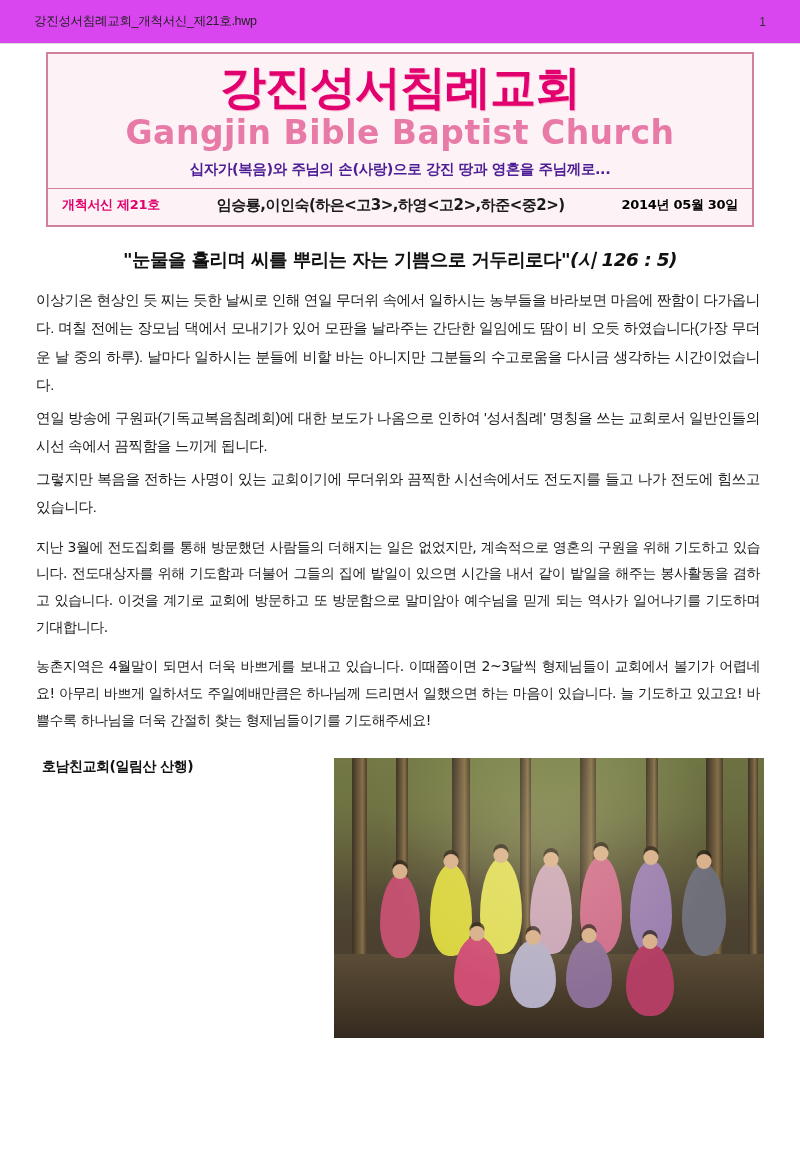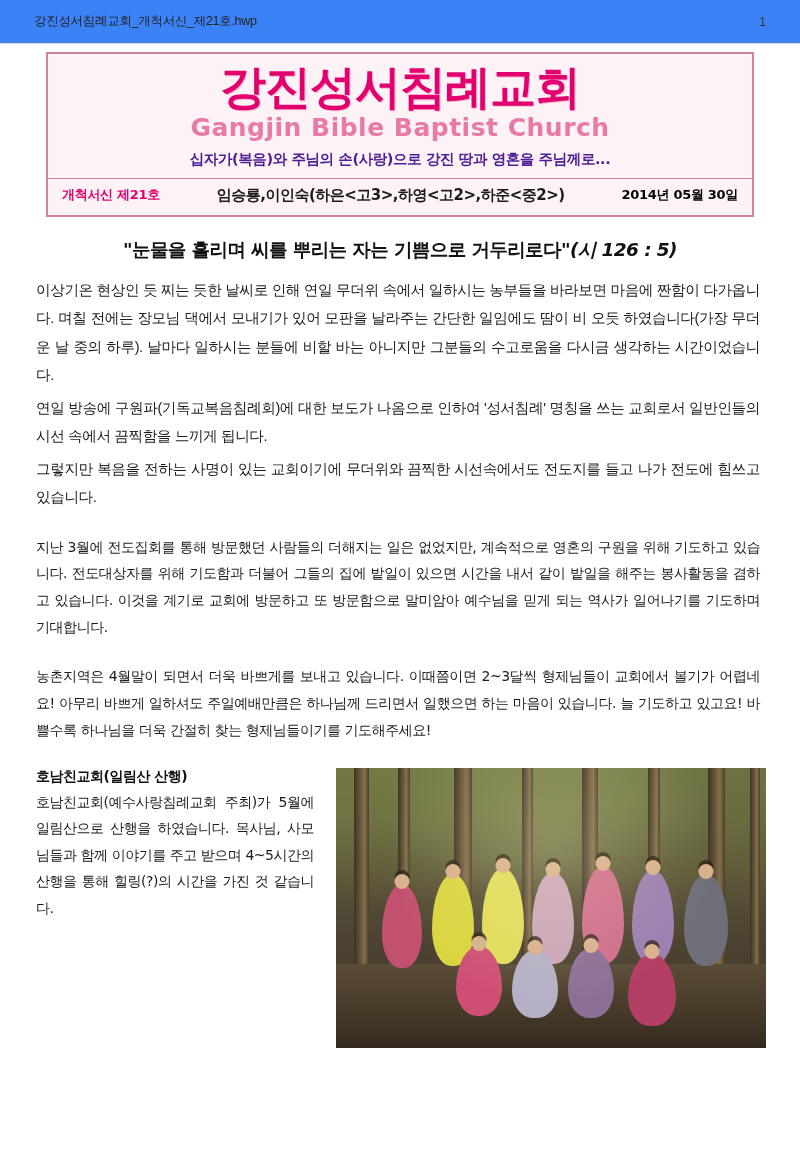--- a/index.html
+++ b/index.html
@@ -22,21 +22,21 @@
     top: 0; left: 0; right: 0;
     height: 44px;
     display: flex;
     align-items: center;
     justify-content: space-between;
     padding: 0 34px;
     box-sizing: border-box;
     font-size: 12.5px;
     color: #222;
     border-bottom: 1px solid #d9d9d9;
-    background: #3b82f6;
+    background: #d946ef;
   }
   .page-header .filename { letter-spacing: -0.3px; }
   .page-header .pagenum { font-size: 12px; color: #333; }
 
   
   .doc {
     position: absolute;
     top: 52px;
     left: 34px;
     width: 732px;
@@ -58,21 +58,21 @@
     font-size: 46px;
     line-height: 1.02;
     color: #e2006e;
     letter-spacing: -1px;
     text-shadow: 1px 1px 0 #f7b8d0;
   }
   .masthead-sub {
     text-align: center;
     font-family: "DejaVu Sans", sans-serif;
     font-weight: bold;
-    font-size: 25px;
+    font-size: 33px;
     color: #e87aa8;
     letter-spacing: 0.5px;
     margin-top: 2px;
     margin-bottom: 8px;
   }
   .masthead-slogan {
     text-align: center;
     font-family: "DejaVu Sans", sans-serif;
     font-weight: bold;
     font-size: 14.5px;
@@ -125,30 +125,31 @@
   }
 
   
   .typed {
     font-family: "DejaVu Sans", sans-serif;
     font-size: 14px;
     line-height: 1.92;
     color: #1b1b1b;
     letter-spacing: -0.45px;
     text-align: justify;
-    margin-top: 22px;
+    margin-top: 12px;
     padding: 0 6px 0 2px;
   }
 
   
   .bottom {
     display: flex;
     margin-top: 24px;
     padding: 0 2px;
-    gap: 22px;
+    gap: 14px;
+    justify-content: flex-end;
   }
   .bottom-text { width: 278px; flex: none; }
   .section-title {
     font-family: "DejaVu Sans", sans-serif;
     font-weight: bold;
     font-size: 14px;
     letter-spacing: -0.5px;
     margin-bottom: 3px;
     color: #111;
   }
@@ -239,21 +240,20 @@
   <div class="hand">이상기온 현상인 듯 찌는 듯한 날씨로 인해 연일 무더위 속에서 일하시는 농부들을 바라보면 마음에 짠함이 다가옵니다. 며칠 전에는 장모님 댁에서 모내기가 있어 모판을 날라주는 간단한 일임에도 땀이 비 오듯 하였습니다(가장 무더운 날 중의 하루). 날마다 일하시는 분들에 비할 바는 아니지만 그분들의 수고로움을 다시금 생각하는 시간이었습니다.</div>
   <div class="hand">연일 방송에 구원파(기독교복음침례회)에 대한 보도가 나옴으로 인하여 '성서침례' 명칭을 쓰는 교회로서 일반인들의 시선 속에서 끔찍함을 느끼게 됩니다.</div>
   <div class="hand">그렇지만 복음을 전하는 사명이 있는 교회이기에 무더위와 끔찍한 시선속에서도 전도지를 들고 나가 전도에 힘쓰고 있습니다.</div>
 
   <div class="typed">지난 3월에 전도집회를 통해 방문했던 사람들의 더해지는 일은 없었지만, 계속적으로 영혼의 구원을 위해 기도하고 있습니다. 전도대상자를 위해 기도함과 더불어 그들의 집에 밭일이 있으면 시간을 내서 같이 밭일을 해주는 봉사활동을 겸하고 있습니다. 이것을 계기로 교회에 방문하고 또 방문함으로 말미암아 예수님을 믿게 되는 역사가 일어나기를 기도하며 기대합니다.</div>
   <div class="typed">농촌지역은 4월말이 되면서 더욱 바쁘게를 보내고 있습니다. 이때쯤이면 2~3달씩 형제님들이 교회에서 볼기가 어렵네요! 아무리 바쁘게 일하셔도 주일예배만큼은 하나님께 드리면서 일했으면 하는 마음이 있습니다. 늘 기도하고 있고요! 바쁠수록 하나님을 더욱 간절히 찾는 형제님들이기를 기도해주세요!</div>
 
   <div class="bottom">
     <div class="bottom-text">
       <div class="section-title">호남친교회(일림산 산행)</div>
-      <p>호남친교회(예수사랑침례교회 주최)가 5월에 일림산으로 산행을 하였습니다. 목사님, 사모님들과 함께 이야기를 주고 받으며 4~5시간의 산행을 통해 힐링(?)의 시간을 가진 것 같습니다.</p>
     </div>
 
     <div class="photo">
       <div class="canopy"></div>
       <div class="trunk" style="left:18px;"></div>
       <div class="trunk" style="left:62px; width:12px;"></div>
       <div class="trunk" style="left:118px; width:18px;"></div>
       <div class="trunk" style="left:186px; width:11px;"></div>
       <div class="trunk" style="left:246px; width:16px;"></div>
       <div class="trunk" style="left:312px; width:12px;"></div>

